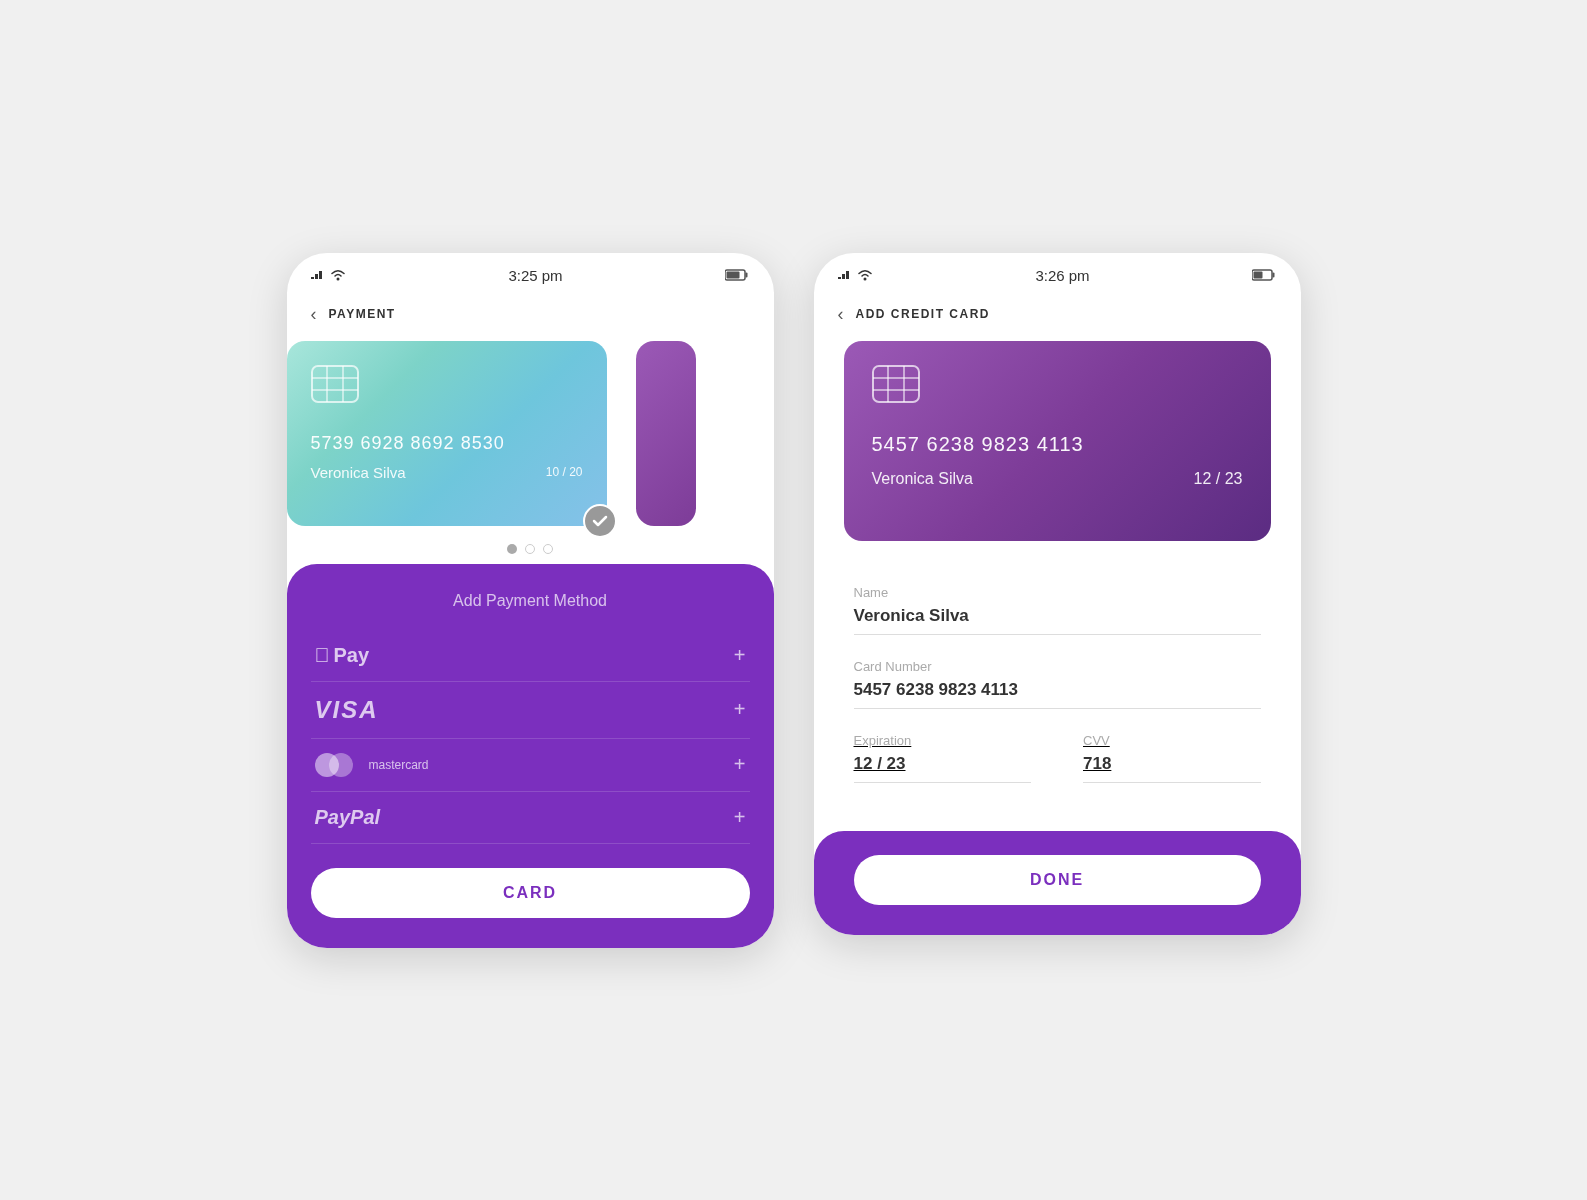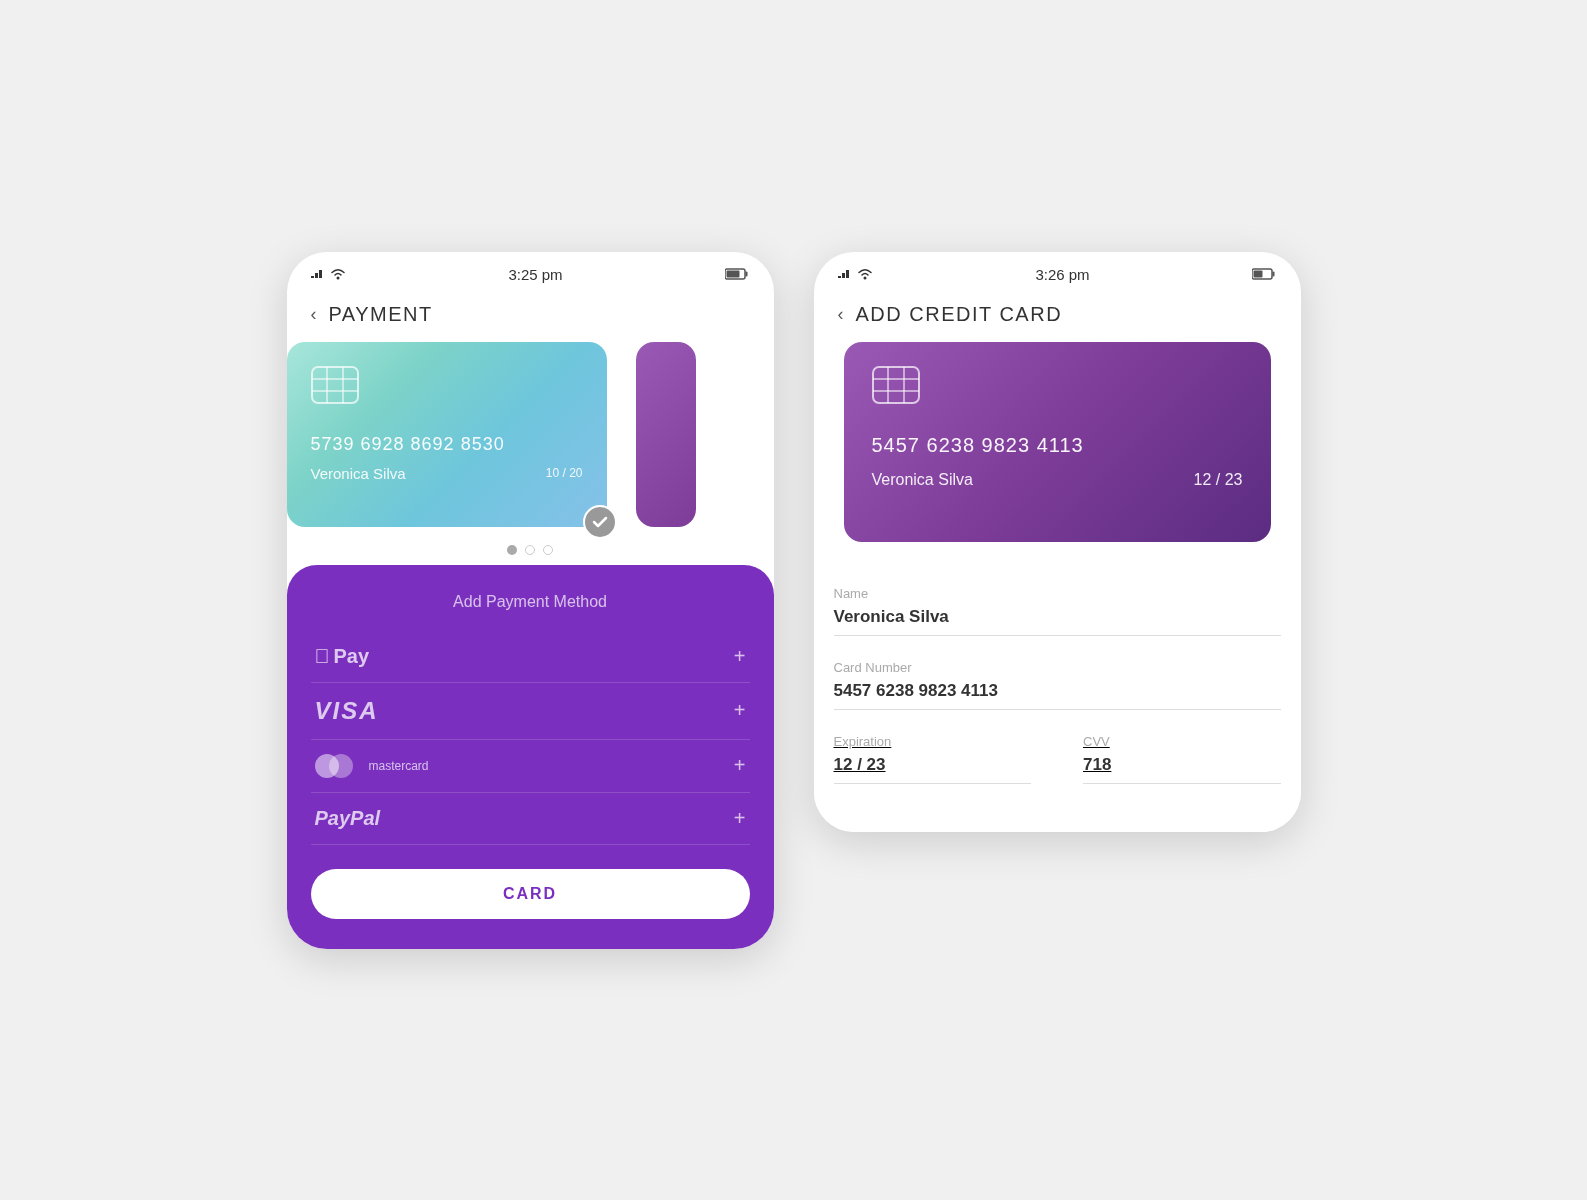--- a/index.html
+++ b/index.html
@@ -32,22 +32,22 @@
       padding: 12px 24px 16px;
       background: #fff;
       gap: 12px;
     }
     .back-arrow {
       font-size: 18px;
       color: #555;
       cursor: pointer;
     }
     .page-title {
-      font-size: 20px;
-      font-weight: 400;
+      font-size: 12px;
+      font-weight: 700;
       letter-spacing: 1.5px;
       color: #333;
     }
     .cards-row {
       display: flex;
       gap: 17px;
       position: relative;
     }
     .credit-card {
       border-radius: 18px;
@@ -207,21 +207,21 @@
       cursor: pointer;
     }
     .card-purple-full {
       background: linear-gradient(135deg, #9b59b6 0%, #7d3c98 50%, #5b2c82 100%);
       border-radius: 18px;
       padding: 24px 28px;
       min-height: 200px;
     }
     .form-section {
       background: #fff;
-      padding: 24px 20px;
+      padding: 24px 40px;
     }
     .form-group {
       margin-bottom: 24px;
     }
     .form-label {
       font-size: 13px;
       color: #aaa;
       margin-bottom: 6px;
     }
     .form-value {
@@ -449,16 +449,19 @@
             <div class="form-label">Expiration</div>
             <div class="form-value">12 / 23</div>
           </div>
           <div class="form-group">
             <div class="form-label">CVV</div>
             <div class="form-value">718</div>
           </div>
         </div>
       </div>
 
+      <div class="purple-bottom">
+        <button class="done-button">DONE</button>
+      </div>
     </div>
   </div>
 
 </div>
 
 </body></html>

